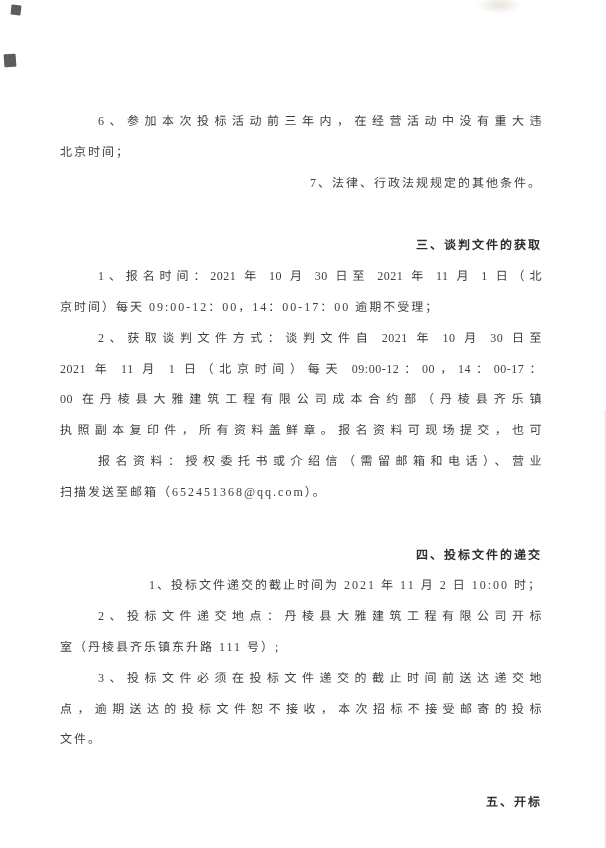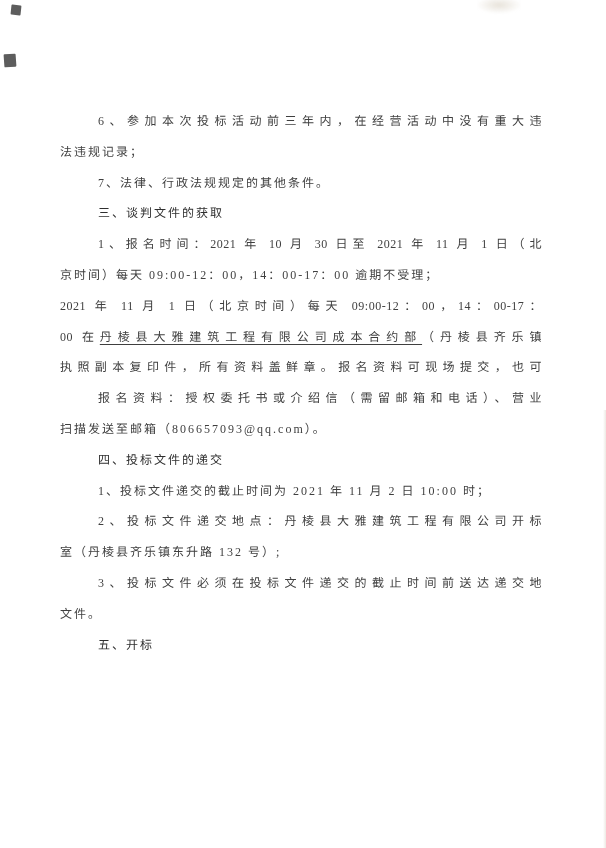--- a/index.html
+++ b/index.html
@@ -30,33 +30,34 @@
   }
   .line {
     height: 30.8px;
     overflow: hidden;
     letter-spacing: 2px;
     text-align: left;
     white-space: pre-wrap;
   }
   .line.indent {
     padding-left: 38px;
+    text-align: right;
   }
   .line.justify {
     letter-spacing: 0.5px;
     text-align: justify;
     text-align-last: justify;
     text-justify: inter-character;
   }
   .line.bold {
-    font-weight: 400;
+    font-weight: 700;
     color: var(--heading-color, #2f2f2f);
+    margin-top: 32px;
   }
   .seg.u {
-    text-decoration: underline;
     text-underline-offset: 3px;
     text-decoration-thickness: 1px;
   }
   
   .ink-mark {
     position: absolute;
     border-radius: 1px;
     opacity: 0.88;
   }
   .ink-mark-1 {
@@ -84,31 +85,33 @@
 </head>
 <body style="--page-bg: #ffffff; --text-color: #3f3f3f; --heading-color: #2f2f2f; --mark-color: #474747;">
 
 <div class="page">
   <div class="ink-mark ink-mark-1"></div>
   <div class="ink-mark ink-mark-2"></div>
   <div class="smudge-top-right"></div>
   <div class="edge-shade-right"></div>
   <div class="content">
       <div class="line indent justify"><span class="seg">6、参加本次投标活动前三年内，在经营活动中没有重大违</span></div>
-      <div class="line"><span class="seg">法违规记录；</span></div>
+      <div class="line"><span class="seg">北京时间；</span></div>
       <div class="line indent"><span class="seg">7、法律、行政法规规定的其他条件。</span></div>
       <div class="line indent bold"><span class="seg">三、谈判文件的获取</span></div>
       <div class="line indent justify"><span class="seg">1、报名时间：2021 年 10 月 30 日至 2021 年 11 月 1 日（北</span></div>
       <div class="line"><span class="seg">京时间）每天 09:00-12：00，14：00-17：00 逾期不受理；</span></div>
+      <div class="line indent justify"><span class="seg">2、获取谈判文件方式：谈判文件自 2021 年 10 月 30 日至</span></div>
       <div class="line justify"><span class="seg">2021 年 11 月 1 日（北京时间）每天 09:00-12：00，14：00-17：</span></div>
       <div class="line justify"><span class="seg">00 在</span><span class="seg u">丹棱县大雅建筑工程有限公司成本合约部</span><span class="seg">（丹棱县齐乐镇</span></div>
       <div class="line justify"><span class="seg">执照副本复印件，所有资料盖鲜章。报名资料可现场提交，也可</span></div>
       <div class="line indent justify"><span class="seg">报名资料：授权委托书或介绍信（需留邮箱和电话）、营业</span></div>
-      <div class="line"><span class="seg">扫描发送至邮箱（806657093@qq.com）。</span></div>
+      <div class="line"><span class="seg">扫描发送至邮箱（652451368@qq.com）。</span></div>
       <div class="line indent bold"><span class="seg">四、投标文件的递交</span></div>
       <div class="line indent"><span class="seg">1、投标文件递交的截止时间为 2021 年 11 月 2 日 10:00 时；</span></div>
       <div class="line indent justify"><span class="seg">2、投标文件递交地点：丹棱县大雅建筑工程有限公司开标</span></div>
-      <div class="line"><span class="seg">室（丹棱县齐乐镇东升路 132 号）;</span></div>
+      <div class="line"><span class="seg">室（丹棱县齐乐镇东升路 111 号）;</span></div>
       <div class="line indent justify"><span class="seg">3、投标文件必须在投标文件递交的截止时间前送达递交地</span></div>
+      <div class="line justify"><span class="seg">点，逾期送达的投标文件恕不接收，本次招标不接受邮寄的投标</span></div>
       <div class="line"><span class="seg">文件。</span></div>
       <div class="line indent bold"><span class="seg">五、开标</span></div>
     </div>
 </div>
 
 </body></html>

